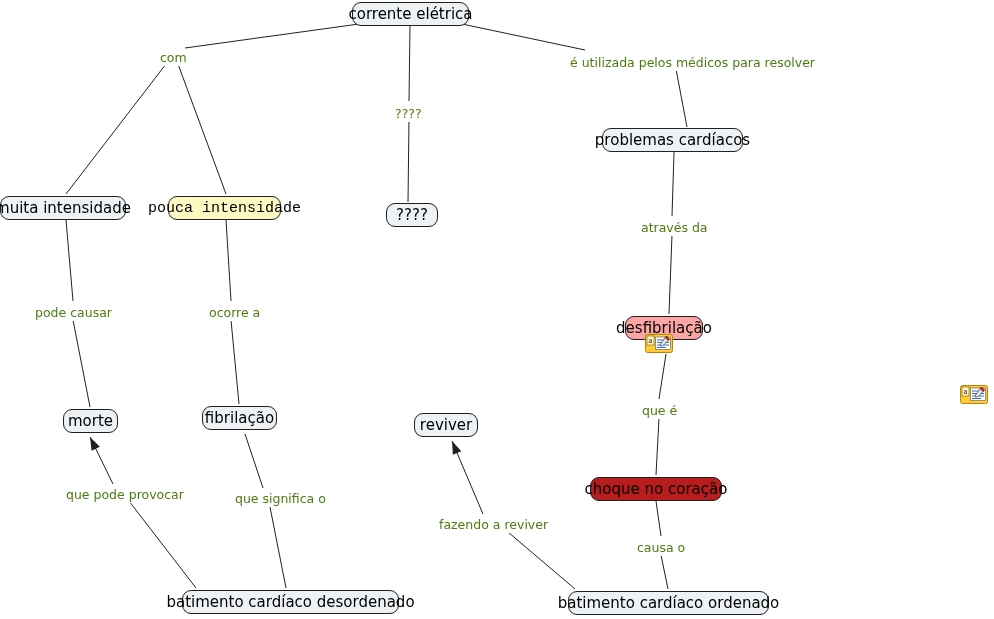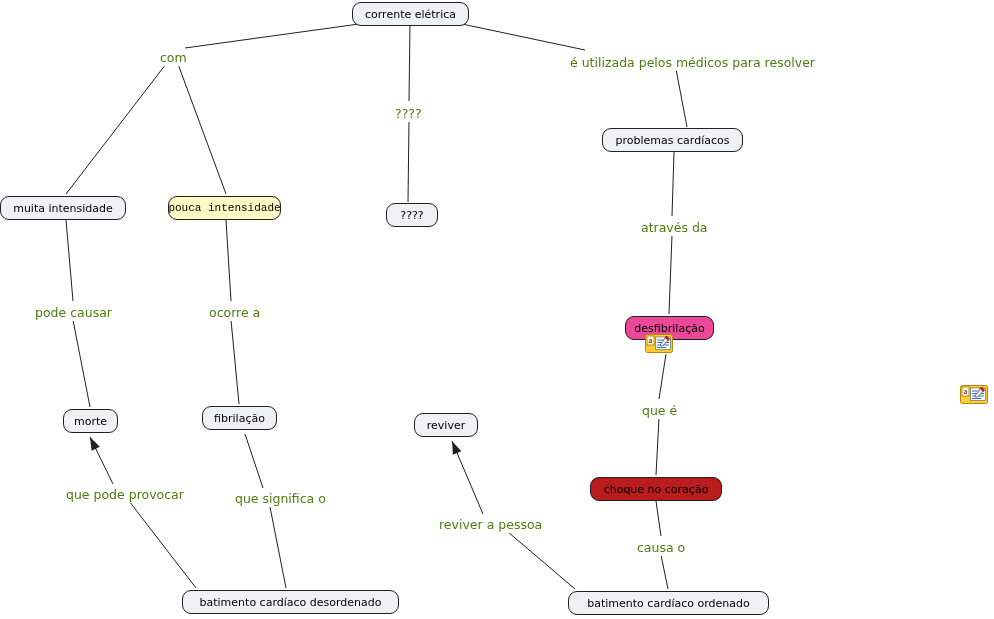--- a/index.html
+++ b/index.html
@@ -24,21 +24,21 @@
     height: 619px;
     pointer-events: none;
   }
   .node {
     position: absolute;
     box-sizing: border-box;
     background: #eef2f4;
     border: 1px solid #202020;
     border-radius: 9px;
     color: #000000;
-    font-size: 11px;
+    font-size: 15px;
     line-height: 1;
     white-space: nowrap;
     display: flex;
     align-items: center;
     justify-content: center;
     padding: 0 25px;
     height: 24px;
     z-index: 3;
   }
   .link-label {
@@ -93,39 +93,39 @@
       <line x1="483" y1="514" x2="452" y2="441" stroke="#202020" stroke-width="1"></line>
       <polygon points="452,441 461.31540120032696,451.16775788839146 452.847313157366,454.76379527649823" fill="#202020"></polygon>
     </svg>
 
   <div id="node-layer">
       <div class="node" style="left: 352px; top: 2px; width: 117px; background: rgb(238, 242, 244); border-color: rgb(32, 32, 32);">corrente elétrica</div>
       <div class="node" style="left: 0px; top: 196px; width: 126px; background: rgb(238, 242, 244); border-color: rgb(32, 32, 32);">muita intensidade</div>
       <div class="node" style="left: 168px; top: 196px; width: 113px; background: #fef9c3; border-color: rgb(32, 32, 32); font-family: Liberation Mono, monospace;">pouca intensidade</div>
       <div class="node" style="left: 386px; top: 203px; width: 44px; background: rgb(238, 242, 244); border-color: rgb(32, 32, 32);">????</div>
       <div class="node" style="left: 602px; top: 128px; width: 141px; background: rgb(238, 242, 244); border-color: rgb(32, 32, 32); border-radius: 9px;">problemas cardíacos</div>
-      <div class="node" style="left: 625px; top: 316px; width: 89px; background: #ec4899; border-color: rgb(32, 32, 32);">desfibrilação</div>
+      <div class="node" style="left: 625px; top: 316px; width: 78px; background: #fca5a5; border-color: rgb(32, 32, 32);">desfibrilação</div>
       <div class="node" style="left: 63px; top: 409px; width: 55px; background: rgb(238, 242, 244); border-color: rgb(32, 32, 32);">morte</div>
       <div class="node" style="left: 202px; top: 406px; width: 75px; background: rgb(238, 242, 244); border-color: rgb(32, 32, 32);">fibrilação</div>
       <div class="node" style="left: 414px; top: 413px; width: 64px; background: rgb(238, 242, 244); border-color: rgb(32, 32, 32);">reviver</div>
       <div class="node" style="left: 590px; top: 477px; width: 132px; background: #b91c1c; border-color: rgb(32, 32, 32);">choque no coração</div>
       <div class="node" style="left: 182px; top: 590px; width: 217px; background: rgb(238, 242, 244); border-color: rgb(32, 32, 32);">batimento cardíaco desordenado</div>
       <div class="node" style="left: 568px; top: 591px; width: 201px; background: rgb(238, 242, 244); border-color: rgb(32, 32, 32);">batimento cardíaco ordenado</div>
     </div>
   <div id="label-layer">
       <div class="link-label" style="left: 158px; top: 51px;">com</div>
       <div class="link-label" style="left: 393px; top: 107px;">????</div>
       <div class="link-label" style="left: 552px; top: 56px; margin-left: 16px;">é utilizada pelos médicos para resolver</div>
       <div class="link-label" style="left: 33px; top: 306px;">pode causar</div>
       <div class="link-label" style="left: 207px; top: 306px;">ocorre a</div>
       <div class="link-label" style="left: 639px; top: 221px;">através da</div>
       <div class="link-label" style="left: 640px; top: 404px;">que é</div>
       <div class="link-label" style="left: 64px; top: 488px;">que pode provocar</div>
       <div class="link-label" style="left: 233px; top: 492px;">que significa o</div>
-      <div class="link-label" style="left: 437px; top: 518px;">reviver a pessoa</div>
+      <div class="link-label" style="left: 437px; top: 518px;">fazendo a reviver</div>
       <div class="link-label" style="left: 635px; top: 541px;">causa o</div>
     </div>
   <div id="anno-layer">
       <div class="anno-icon" style="left: 645px; top: 334px;">
         <svg width="28" height="19" viewBox="0 0 28 19" xmlns="http://www.w3.org/2000/svg">
           <rect x="0.5" y="0.5" width="27" height="18" rx="2" ry="2" fill="#ffcc33" stroke="#b8860b" stroke-width="1"></rect>
           <rect x="2" y="2" width="7" height="9" fill="#fff6cc" stroke="#8a6d12" stroke-width="0.7"></rect>
           <text x="5.5" y="9.4" font-family="DejaVu Sans, sans-serif" font-size="7" fill="#222" text-anchor="middle">a</text>
           <rect x="10.5" y="3" width="15" height="12.5" fill="#ffffff" stroke="#6b6b6b" stroke-width="0.7"></rect>
           <line x1="12" y1="6" x2="24" y2="6" stroke="#2f6fbf" stroke-width="1"></line>

